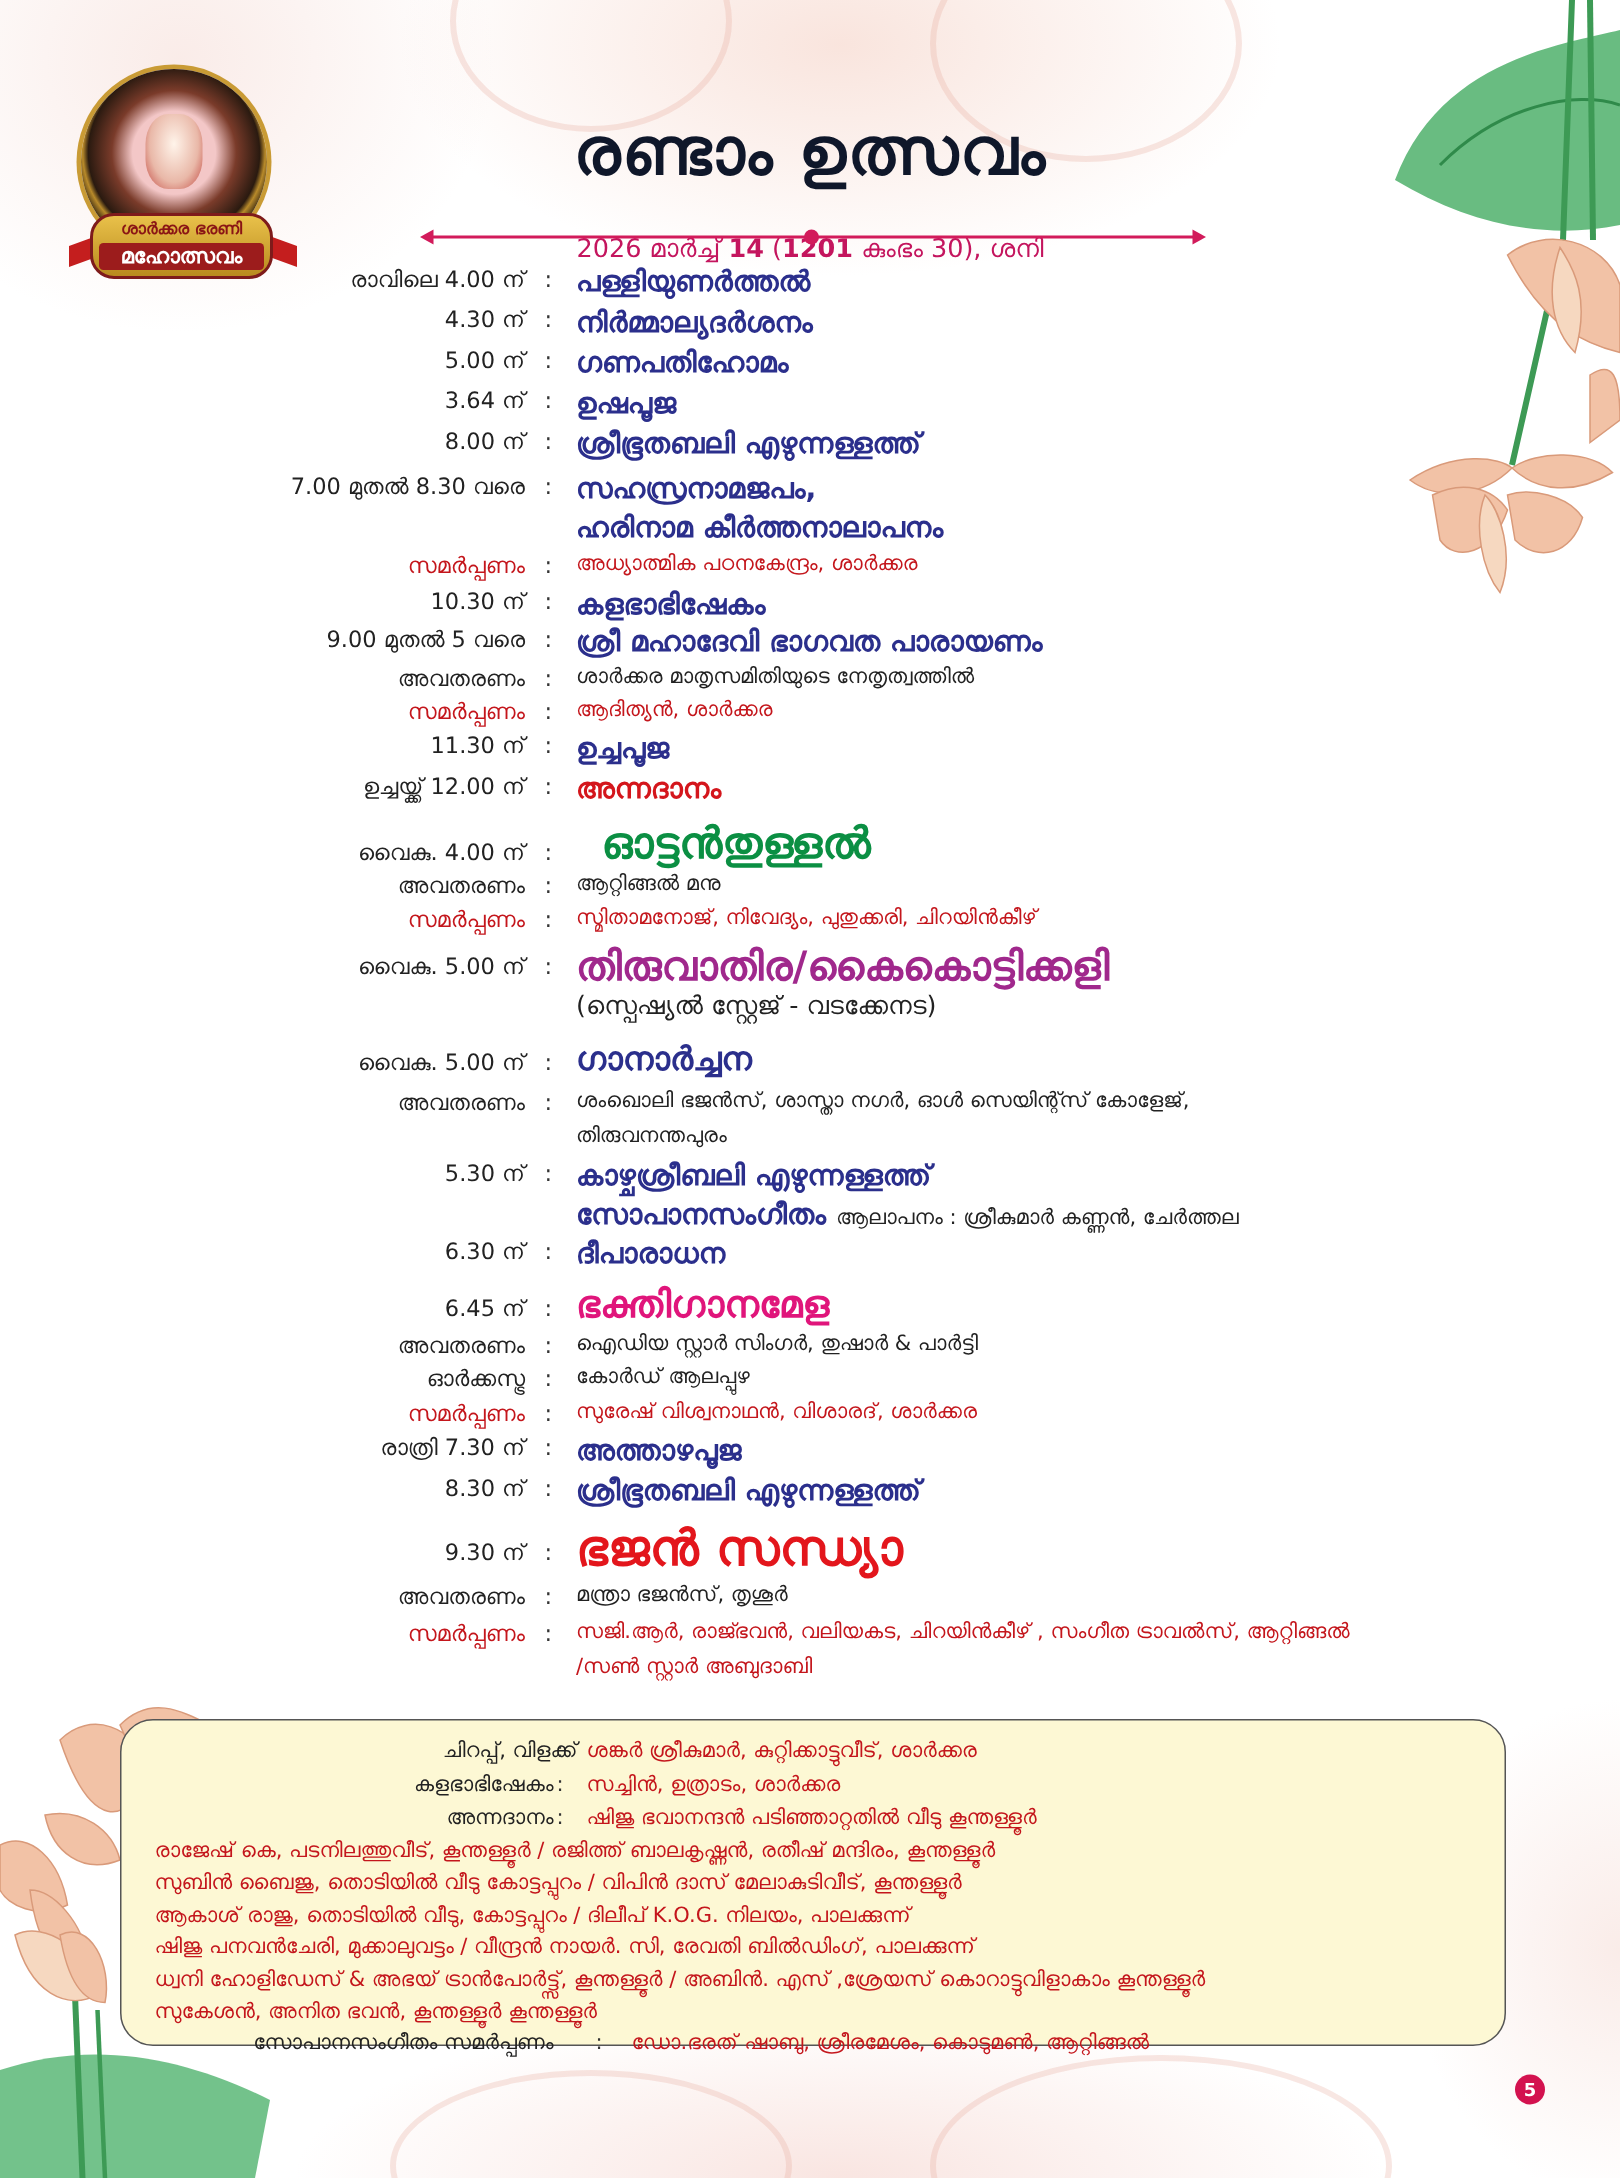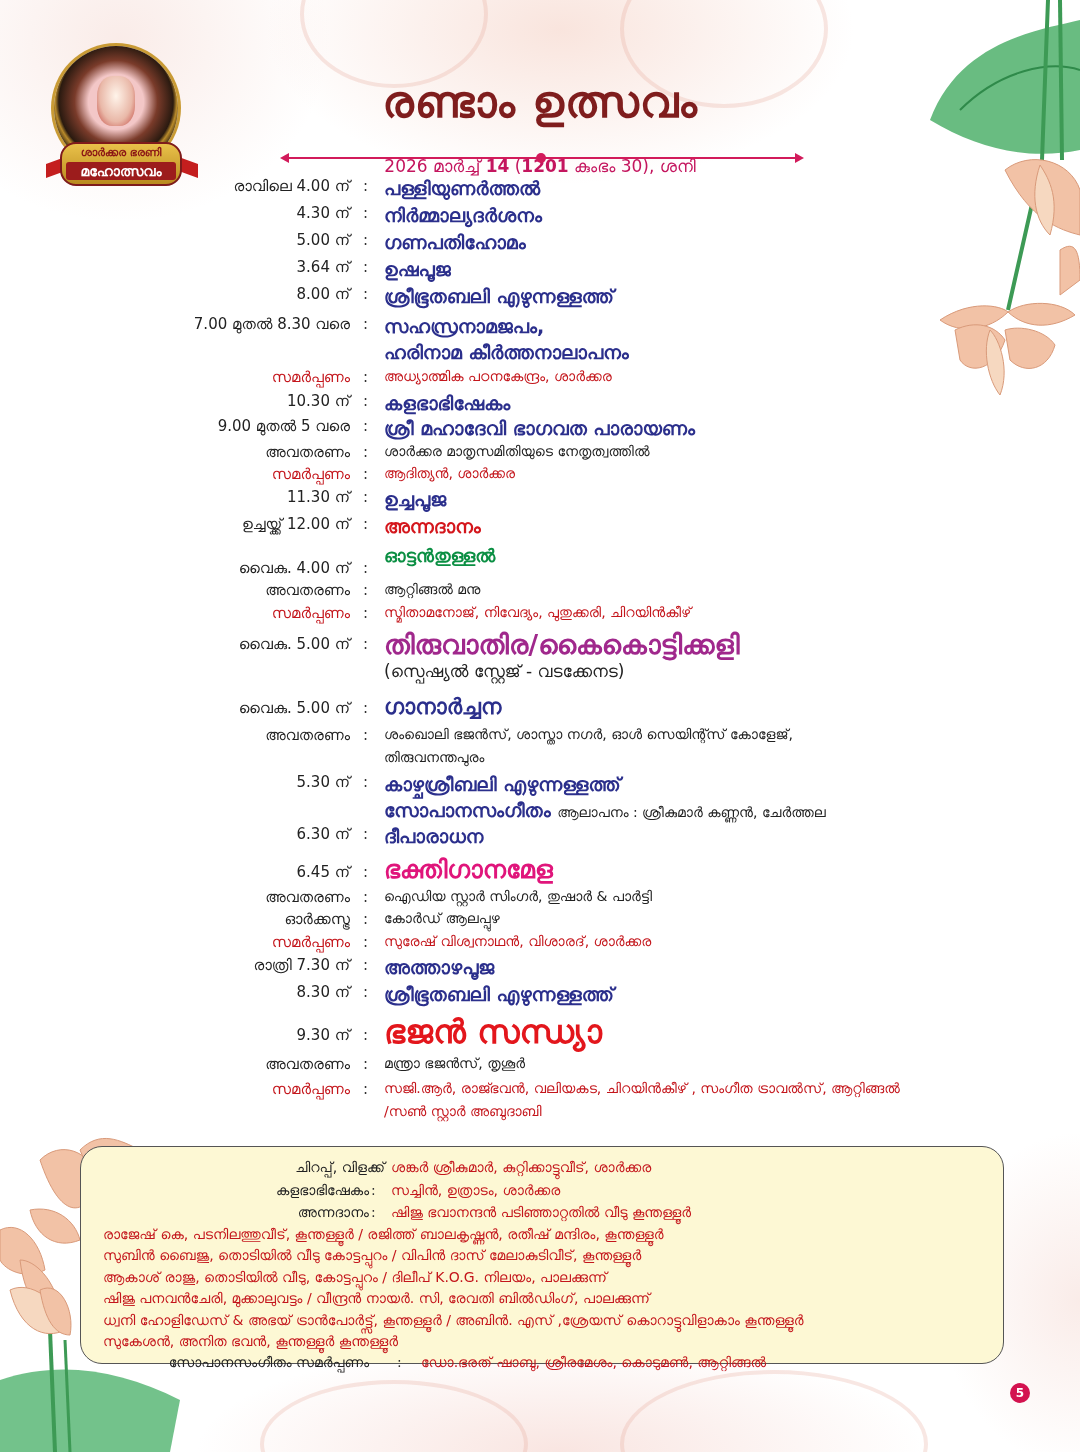--- a/index.html
+++ b/index.html
@@ -39,21 +39,21 @@
     color: #8a1515; font-weight: bold; font-size: 11px; text-align: center; line-height: 18px;
   }
   .logo-banner .l2 { font-size: 14px; color: #fff; background: #9c1c1c; border-radius: 3px; margin: 0 4px; }
   .ribbon-l, .ribbon-r { position: absolute; top: 160px; width: 22px; height: 14px; background: #c41e1e; }
   .ribbon-l { left: 46px; transform: skewY(-20deg); }
   .ribbon-r { left: 176px; transform: skewY(20deg); }
 
   
   .title {
     position: absolute; left: 280px; top: 76px; width: 520px; text-align: center;
-    color: #7f1d1d; font-size: 44px; font-weight: bold; letter-spacing: 1px;
+    color: #0f172a; font-size: 44px; font-weight: bold; letter-spacing: 1px;
   }
   .subtitle {
     position: absolute; left: 280px; top: 132px; width: 520px; text-align: center;
     color: #c4155e; font-size: 17px; margin-top: 24px;
   }
   .subtitle b { font-weight: bold; }
   .divider { position: absolute; left: 288px; top: 157px; width: 508px; height: 2px; background: #d21b5b; }
   .divider .dot { position: absolute; left: 248px; top: -4px; width: 10px; height: 10px; border-radius: 50%; background: #d21b5b; }
   .divider .tip-l, .divider .tip-r { position: absolute; top: -4px; width: 0; height: 0; border-top: 5px solid transparent; border-bottom: 5px solid transparent; }
   .divider .tip-l { left: -8px; border-right: 9px solid #d21b5b; }
@@ -64,21 +64,21 @@
   .row { position: absolute; left: 0; width: 1080px; display: block; }
   .row .time {
     position: absolute; right: 730px; text-align: right; white-space: nowrap;
     font-size: 15px; color: #222;
   }
   .row .time.red { color: #c4161c; }
   .row .colon { position: absolute; left: 363px; font-size: 15px; color: #333; }
   .row .event { position: absolute; left: 384px; white-space: nowrap; }
   .ev-blue { color: #2b2f8c; font-weight: bold; font-size: 19px; }
   .ev-red { color: #d4161c; font-weight: bold; font-size: 19px; }
-  .ev-green { color: #0b8f43; font-weight: bold; font-size: 18px; }
+  .ev-green { color: #0b8f43; font-weight: bold; font-size: 29px; margin-left: 17px; }
   .ev-purple { color: #a0288c; font-weight: bold; font-size: 27px; }
   .ev-magenta { color: #e0157b; font-weight: bold; font-size: 25px; }
   .ev-bigred { color: #e3161c; font-weight: bold; font-size: 33px; }
   .ev-blue-lg { color: #2b2f8c; font-weight: bold; font-size: 22px; }
   .det { font-size: 14px; color: #222; }
   .det-red { font-size: 14px; color: #c4161c; }
   .det-plain { font-size: 17px; color: #222; }
   .inline-small { font-size: 14px; font-weight: normal; color: #222; }
 
   

